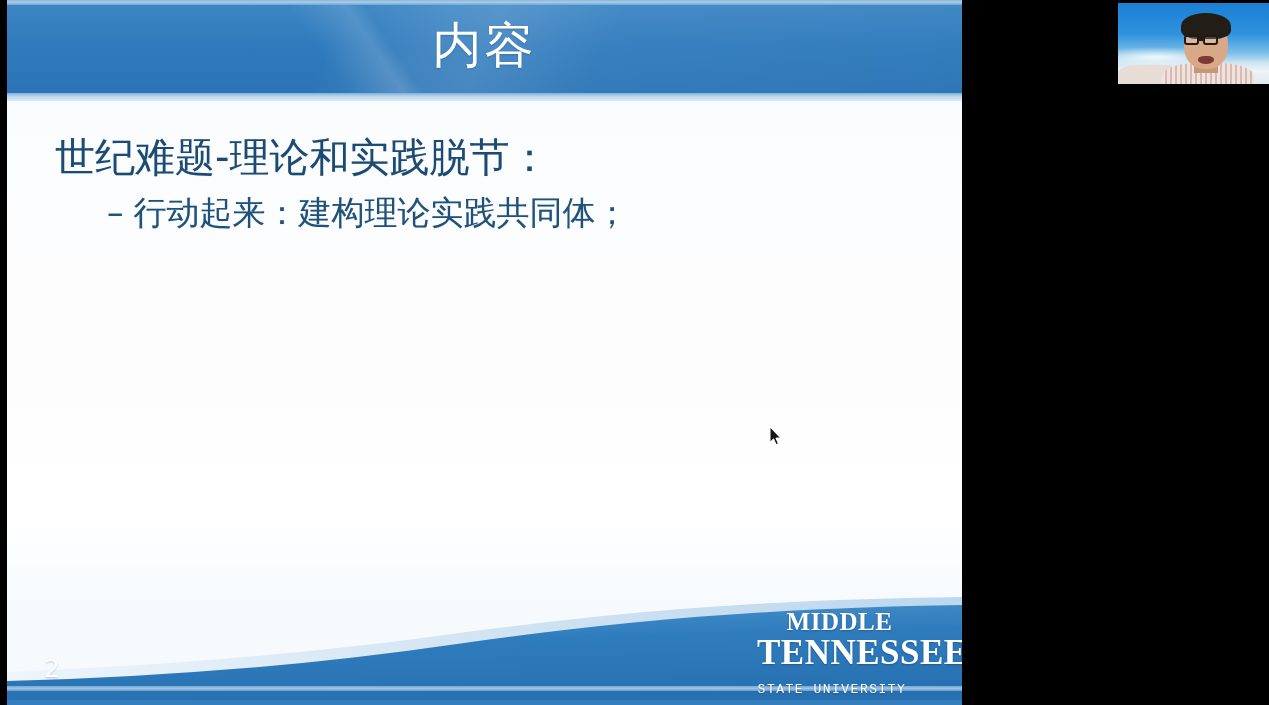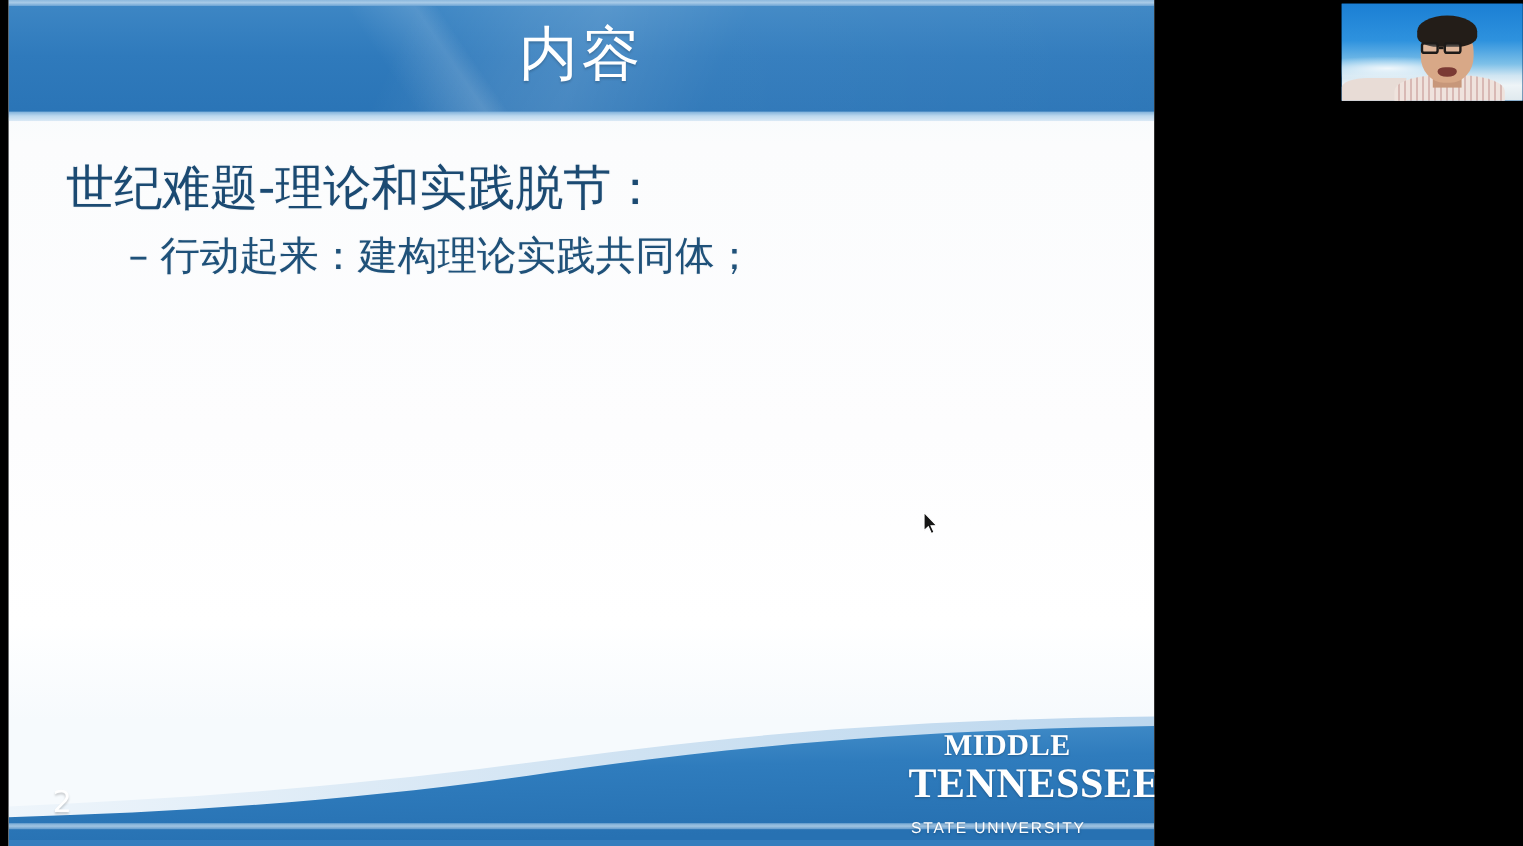--- a/index.html
+++ b/index.html
@@ -165,21 +165,21 @@
     margin-left:15px;
   }
   .logo-l1 { font-size:25px; }
   .logo-l2 { font-size:35px; margin-top:1px; }
   .logo-swoosh {
     height:7px; margin:3px auto 3px auto; width:168px;
     position:relative;
   }
   .logo-swoosh svg { display:block; }
   .logo-l3 {
-    font-family:Liberation Sans, sans-serif;
+    font-family:Liberation Mono, monospace;
     font-size:13px;
     letter-spacing:1.5px;
     text-shadow:0 1px 2px rgba(0,0,0,0.25);
   }
 
   
   #left-gutter {
     position:absolute; left:0; top:0; width:7px; height:705px;
     background:#000;
   }

